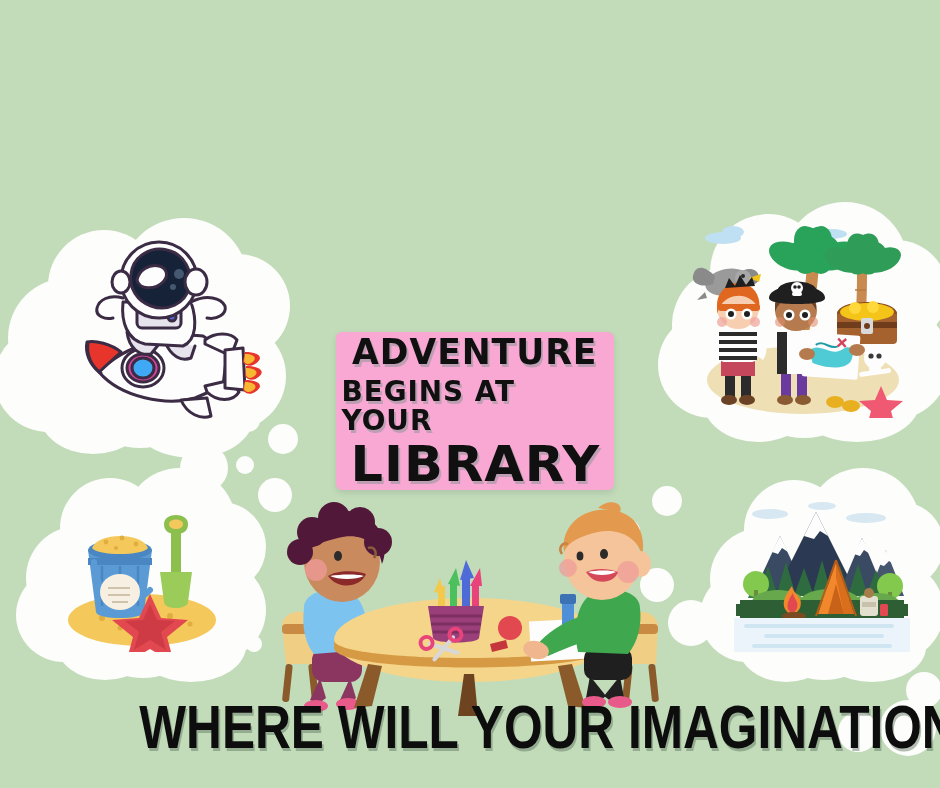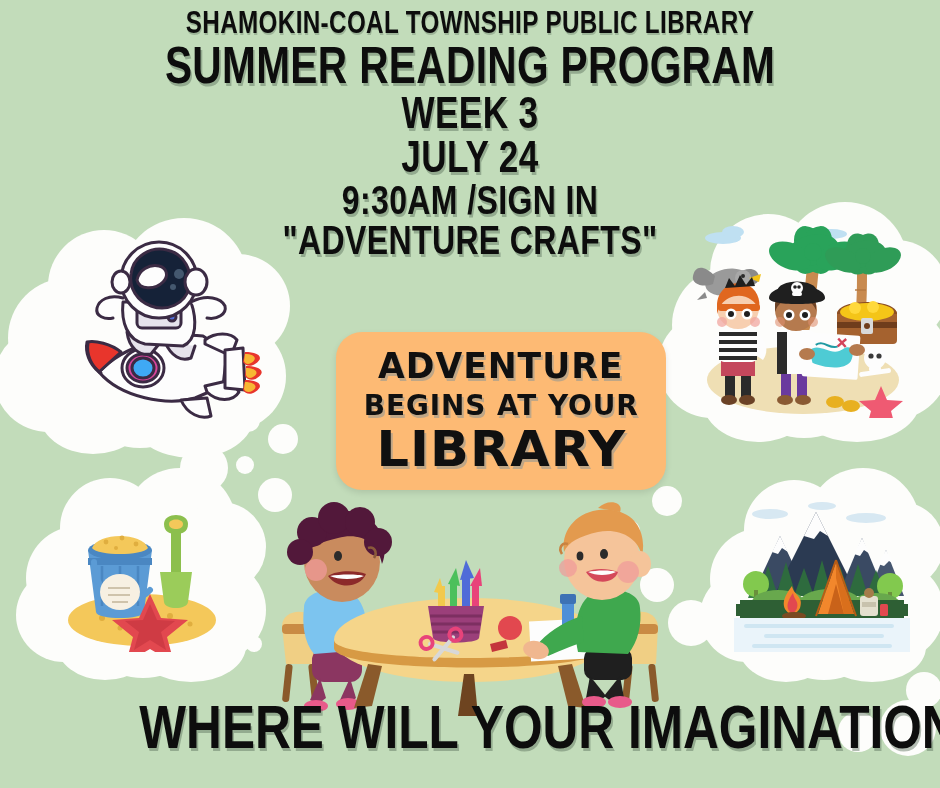--- a/index.html
+++ b/index.html
@@ -41,22 +41,22 @@
     display:inline-block;
     color:#0d0d0d;
     font-family:"Liberation Sans Narrow","Liberation Sans",sans-serif;
     font-weight:700;font-size:62px;line-height:1;
     transform:scaleX(.8);white-space:nowrap;
     text-shadow:2px 3px 0 rgba(90,110,90,.45);
   }
 
   
   .badge{
-    position:absolute;left:336px;top:332px;width:330px;height:158px;
-    background:#fdba74;border-radius:26px;z-index:45;
+    position:absolute;left:336px;top:332px;width:278px;height:158px;
+    background:#f9a8d4;border-radius:6px;z-index:45;
     box-shadow:0 3px 6px rgba(0,0,0,.10);
     display:flex;flex-direction:column;align-items:center;justify-content:center;
   }
   .badge div{
     color:#101010;font-weight:700;line-height:1;
     font-family:"DejaVu Sans","Liberation Sans",sans-serif;
     letter-spacing:1px;
     text-shadow:2px 3px 0 rgba(140,150,150,.55);
   }
   .bg1{font-size:36px;transform:scaleX(.96);}
@@ -532,28 +532,20 @@
   <div class="dot" style="left:640px;top:568px;width:34px;height:34px;"></div>
   <div class="dot" style="left:668px;top:600px;width:46px;height:46px;"></div>
   <div class="dot" style="left:268px;top:424px;width:30px;height:30px;"></div>
   <div class="dot" style="left:236px;top:456px;width:18px;height:18px;"></div>
   <div class="dot" style="left:180px;top:444px;width:48px;height:48px;"></div>
   <div class="dot" style="left:236px;top:408px;width:24px;height:24px;"></div>
   <div class="dot" style="left:880px;top:700px;width:56px;height:56px;"></div>
   <div class="dot" style="left:838px;top:712px;width:40px;height:40px;"></div>
   <div class="dot" style="left:906px;top:672px;width:36px;height:36px;"></div>
 
-  <div class="headline-stack">
-    <div class="t-line t-org">SHAMOKIN-COAL TOWNSHIP PUBLIC LIBRARY</div>
-    <div class="t-line t-big">SUMMER READING PROGRAM</div>
-    <div class="t-line t-med">WEEK 3</div>
-    <div class="t-line t-med2">JULY 24</div>
-    <div class="t-line t-small">9:30AM /SIGN IN</div>
-    <div class="t-line t-quote">"ADVENTURE CRAFTS"</div>
-  </div>
 
   <div class="badge">
     <div class="bg1">ADVENTURE</div>
     <div class="bg2">BEGINS AT YOUR</div>
     <div class="bg3">LIBRARY</div>
   </div>
 
   <div class="bottom-line">
     <span>WHERE WILL YOUR IMAGINATION TAKE YOU?</span>
   </div>

